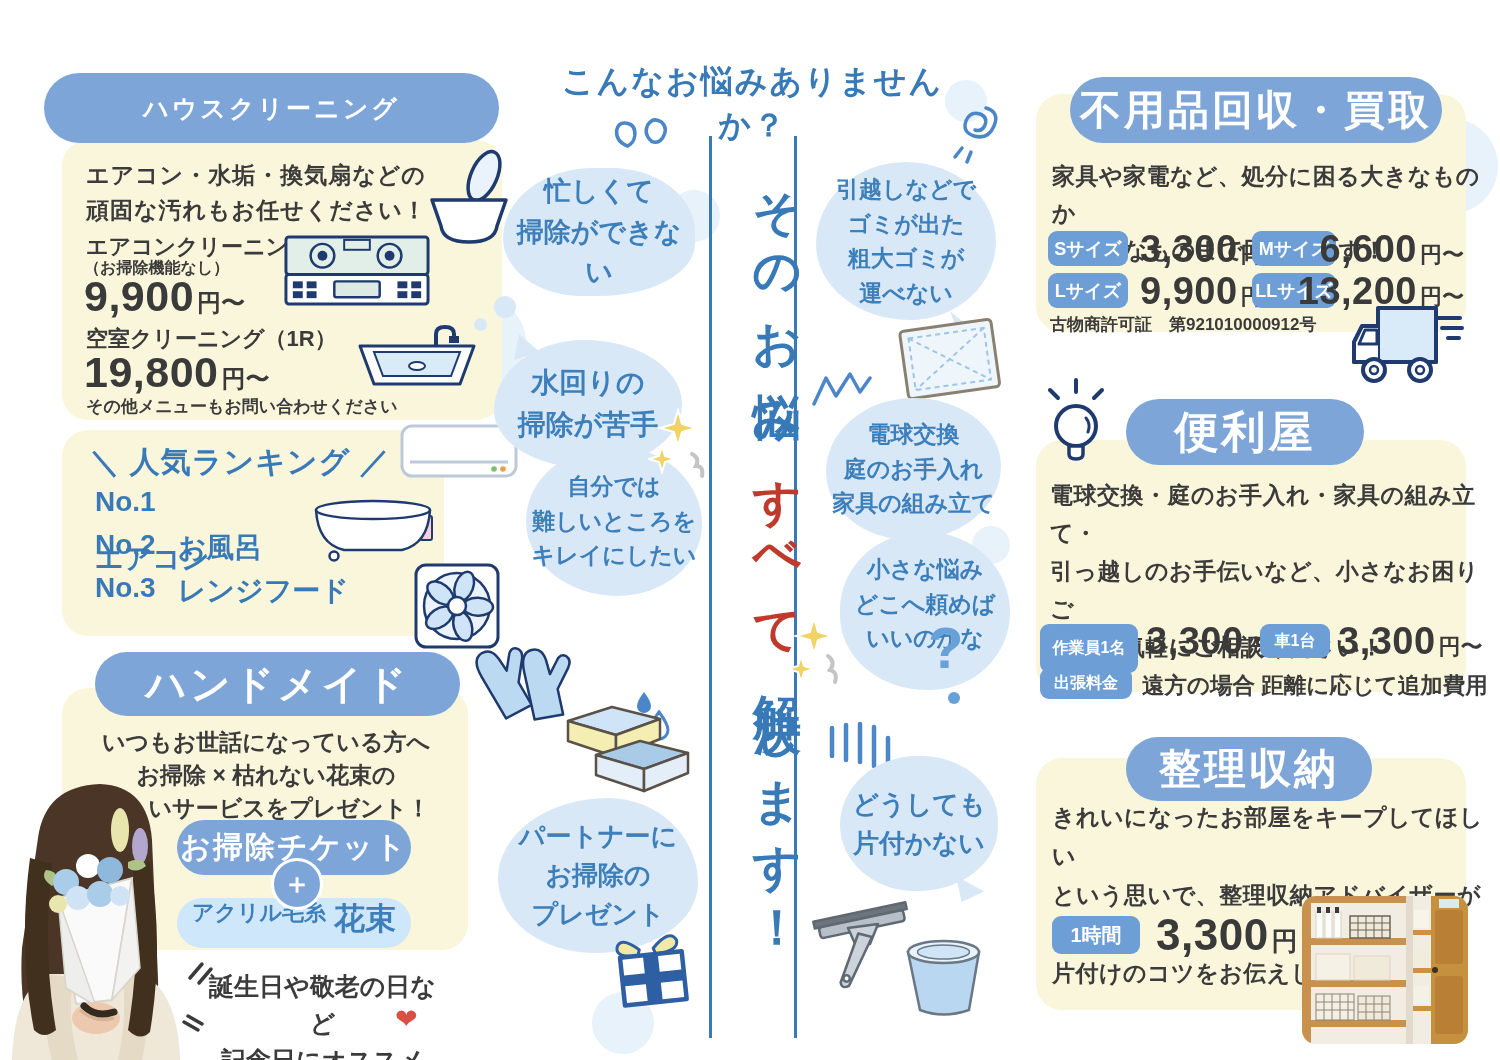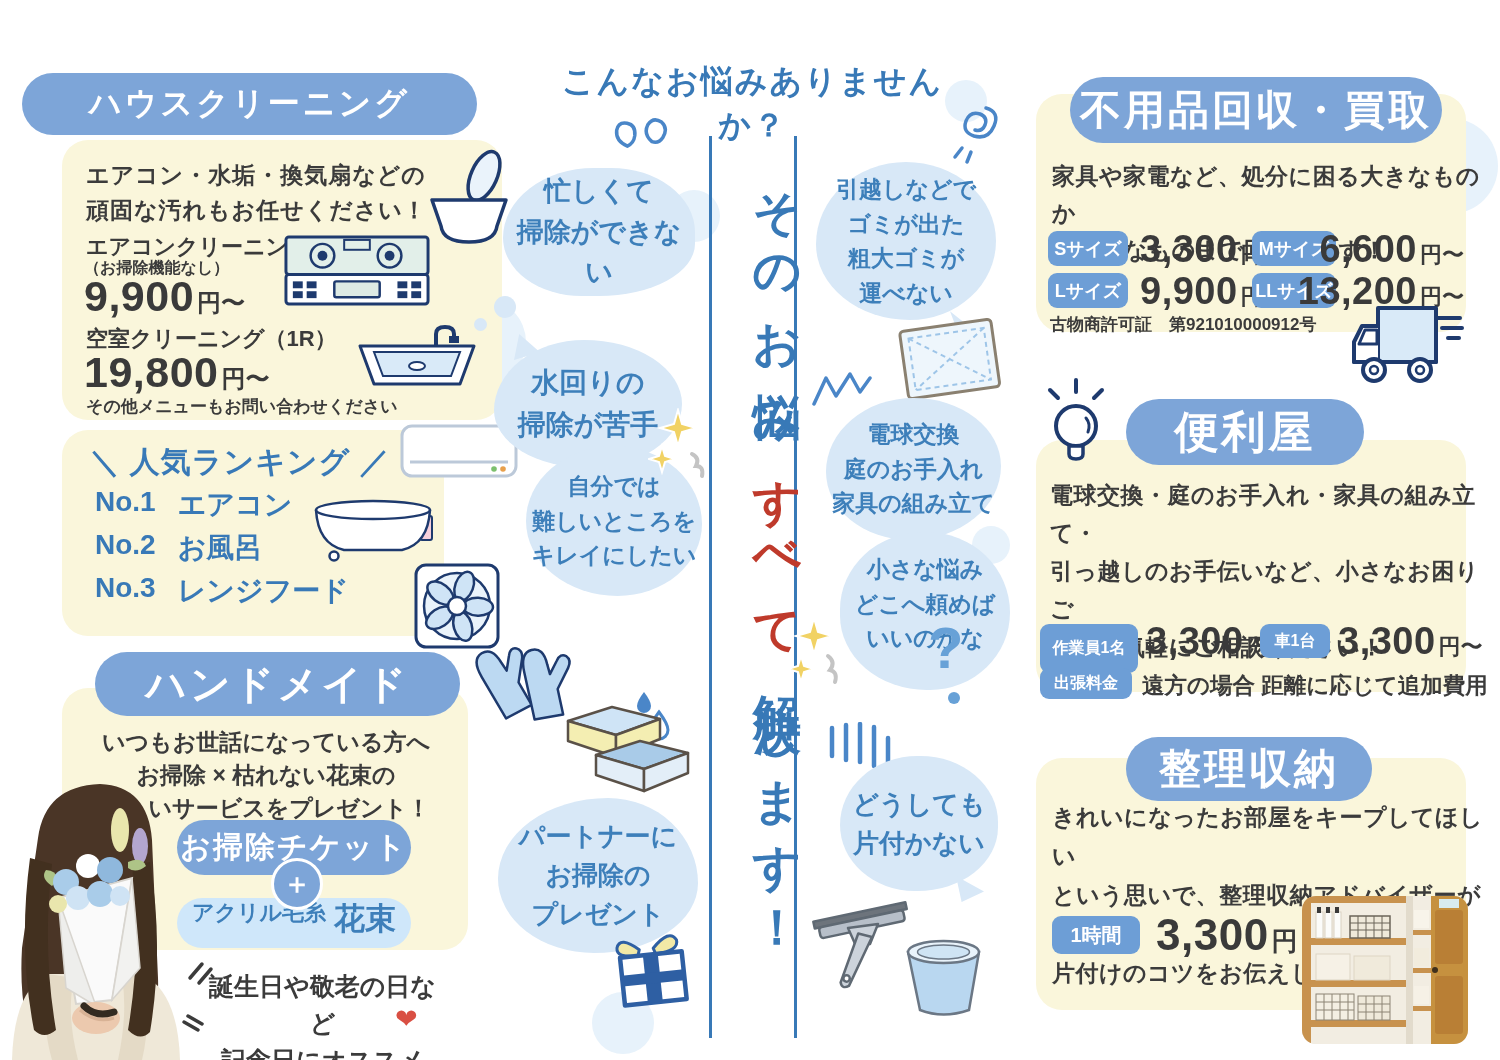--- a/index.html
+++ b/index.html
@@ -49,21 +49,21 @@
 <div id="page">
 
   <div class="circle-deco" style="left:438px;top:298px;width:88px;height:88px;"></div>
   <div class="circle-deco" style="left:668px;top:190px;width:52px;height:52px;"></div>
   <div class="circle-deco" style="left:945px;top:80px;width:42px;height:42px;"></div>
   <div class="circle-deco" style="left:1402px;top:118px;width:96px;height:96px;"></div>
   <div class="circle-deco" style="left:592px;top:992px;width:62px;height:62px;"></div>
   <div class="circle-deco" style="left:972px;top:526px;width:38px;height:38px;"></div>
 
   <div class="ybox" style="left:62px;top:140px;width:440px;height:280px;"></div>
-  <div class="pill" style="left:22px;top:73px;width:455px;height:62px;font-size:32px;">
+  <div class="pill" style="left:44px;top:73px;width:455px;height:70px;font-size:25px;">
     <span>ハウスクリーニング</span>
   </div>
   <div class="abs ml dark-lead" style="left:86px;top:158px;font-size:23px;line-height:35px;letter-spacing:1px;">エアコン・水垢・換気扇などの
 頑固な汚れもお任せください！</div>
 
   <div class="abs dark-lead" style="left:86px;top:232px;font-size:22px;">エアコンクリーニング</div>
   <div class="abs dark-lead" style="left:84px;top:258px;font-size:16px;">（お掃除機能なし）</div>
   <div class="price-row" style="left:84px;top:272px;">
     <span class="price" style="font-size:43px;">9,900</span>
     <span class="suffix" style="font-size:24px;">円〜</span>
@@ -111,21 +111,21 @@
       <path d="M84 26 v-12 q0 -7 9 -7 q9 0 9 7 v5" fill="none" stroke="#1e3a6e" stroke-width="4"></path>
       <rect x="97" y="16" width="10" height="7" fill="#1e3a6e"></rect>
       <path d="M8 26 h114 l-14 38 h-86 Z" fill="#fff" stroke="#1e3a6e" stroke-width="3" stroke-linejoin="round"></path>
       <path d="M22 32 h86 l-9 24 h-68 Z" fill="#d9eaf8" stroke="#1e3a6e" stroke-width="2"></path>
       <ellipse cx="65" cy="46" rx="8" ry="4" fill="#fff" stroke="#1e3a6e" stroke-width="2"></ellipse>
     </svg>
   </div>
 
   <div class="ybox" style="left:62px;top:430px;width:382px;height:206px;"></div>
   <div class="abs blue-strong" style="left:75px;top:442px;width:330px;text-align:center;font-size:30px;letter-spacing:1px;">＼ 人気ランキング ／</div>
-  <div class="abs blue-strong" style="left:95px;top:486px;font-size:28px;display:flex;gap:22px;">
+  <div class="abs blue-strong" style="left:95px;top:486px;font-size:28px;display:flex;gap:22px;flex-direction:column;">
     <span>No.1</span>
     <span>エアコン</span>
   </div>
   <div class="abs blue-strong" style="left:95px;top:529px;font-size:28px;display:flex;gap:22px;">
     <span>No.2</span>
     <span>お風呂</span>
   </div>
   <div class="abs blue-strong" style="left:95px;top:572px;font-size:28px;display:flex;gap:22px;">
     <span>No.3</span>
     <span>レンジフード</span>

